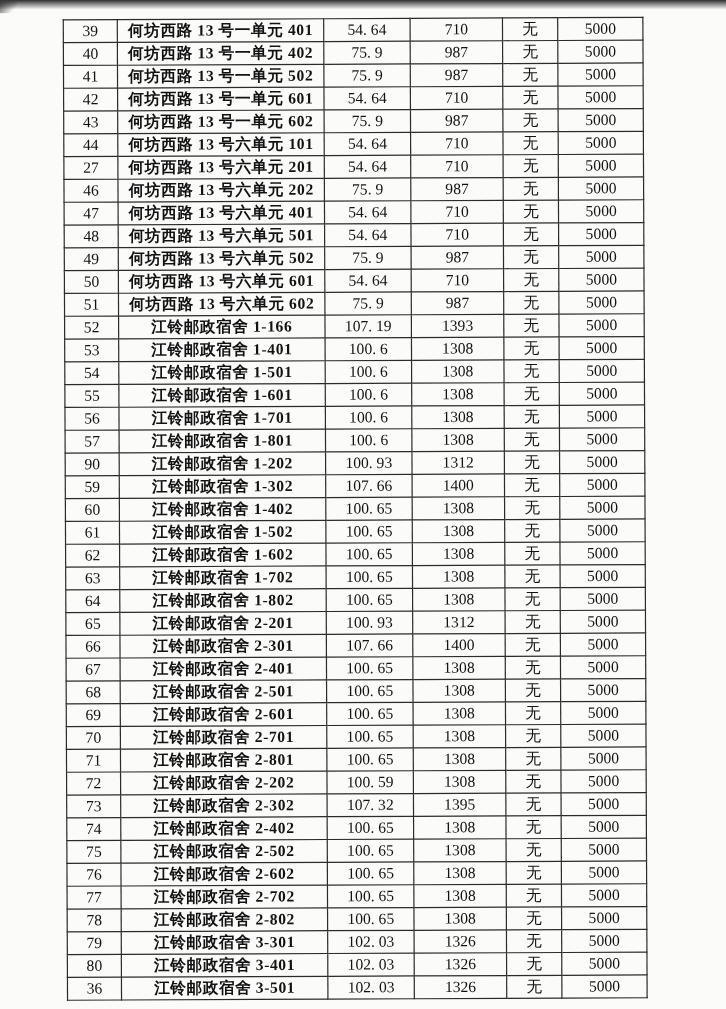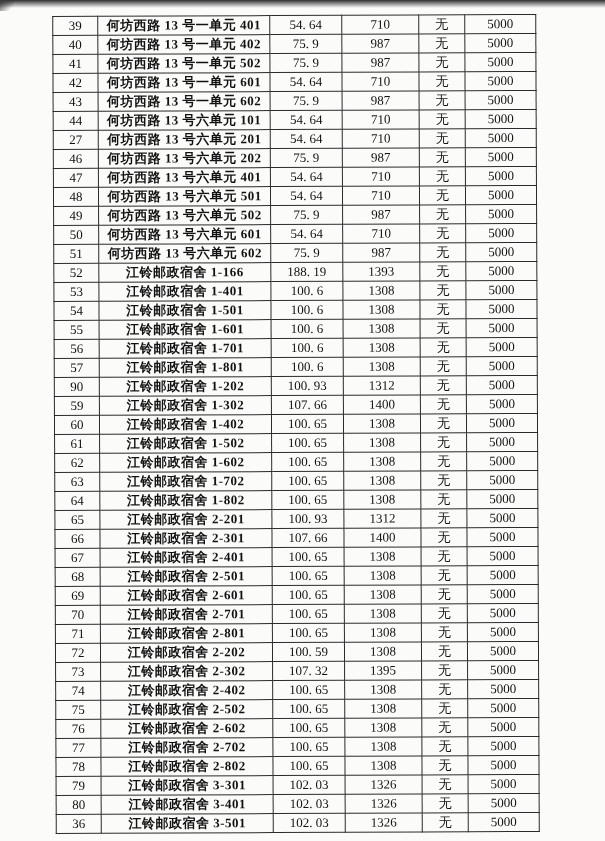--- a/index.html
+++ b/index.html
@@ -177,21 +177,21 @@
       <td class="c-num">51</td>
       <td class="c-addr">何坊西路 13 号六单元 602</td>
       <td class="c-area">75. 9</td>
       <td class="c-rent">987</td>
       <td class="c-none">无</td>
       <td class="c-dep">5000</td>
     </tr>
       <tr class="">
       <td class="c-num">52</td>
       <td class="c-addr">江铃邮政宿舍 1-166</td>
-      <td class="c-area">188. 19</td>
+      <td class="c-area">107. 19</td>
       <td class="c-rent">1393</td>
       <td class="c-none">无</td>
       <td class="c-dep">5000</td>
     </tr>
       <tr class="">
       <td class="c-num">53</td>
       <td class="c-addr">江铃邮政宿舍 1-401</td>
       <td class="c-area">100. 6</td>
       <td class="c-rent">1308</td>
       <td class="c-none">无</td>

